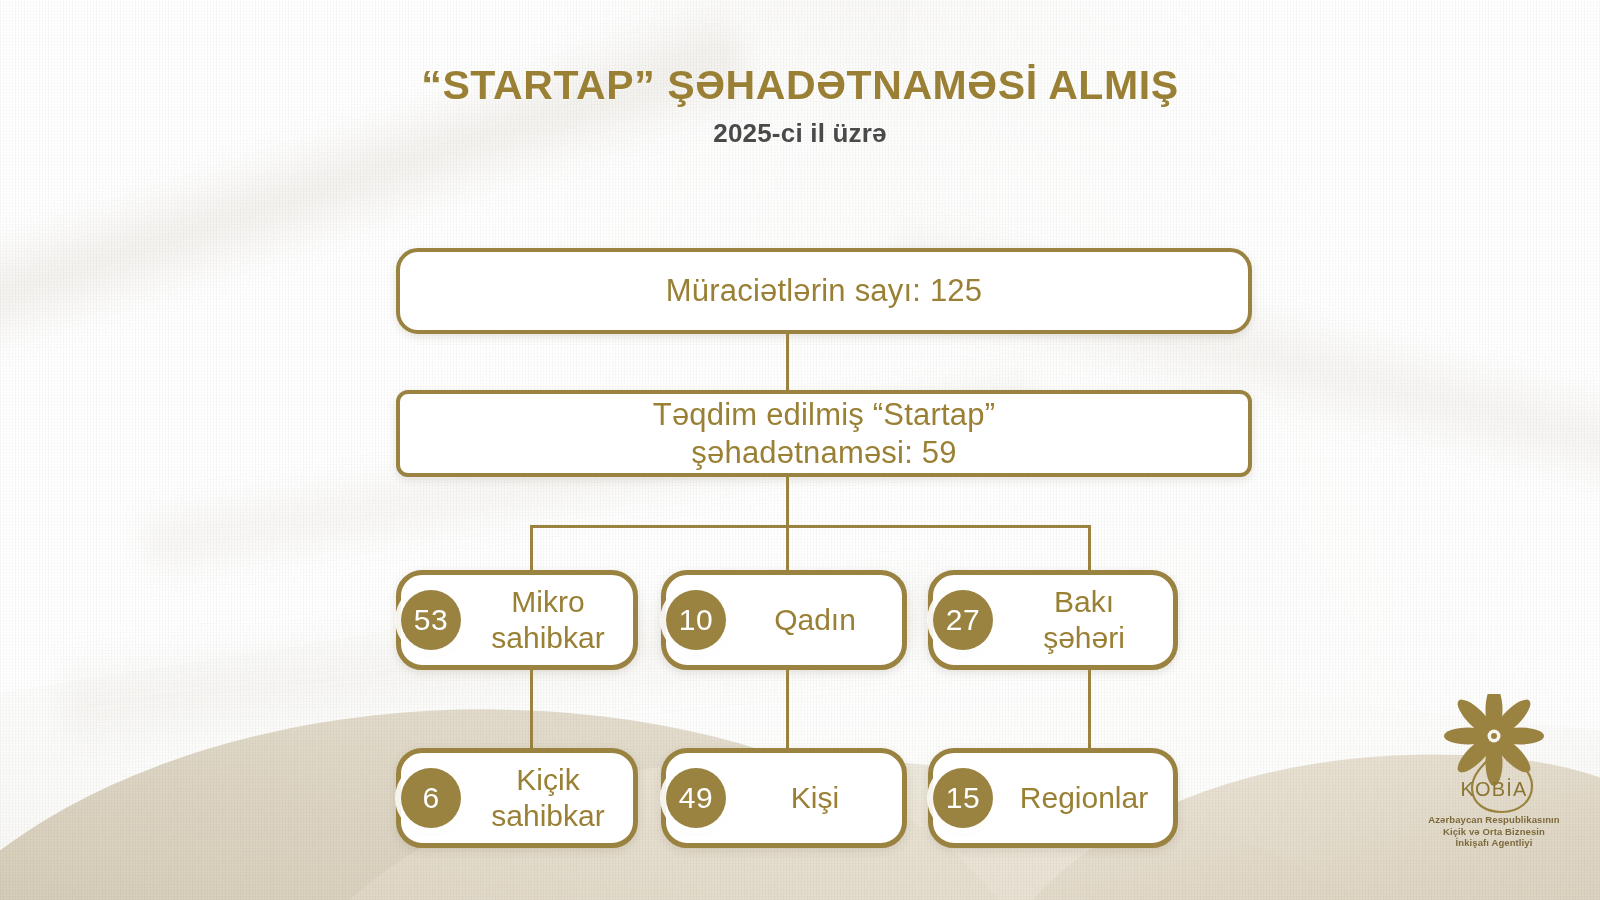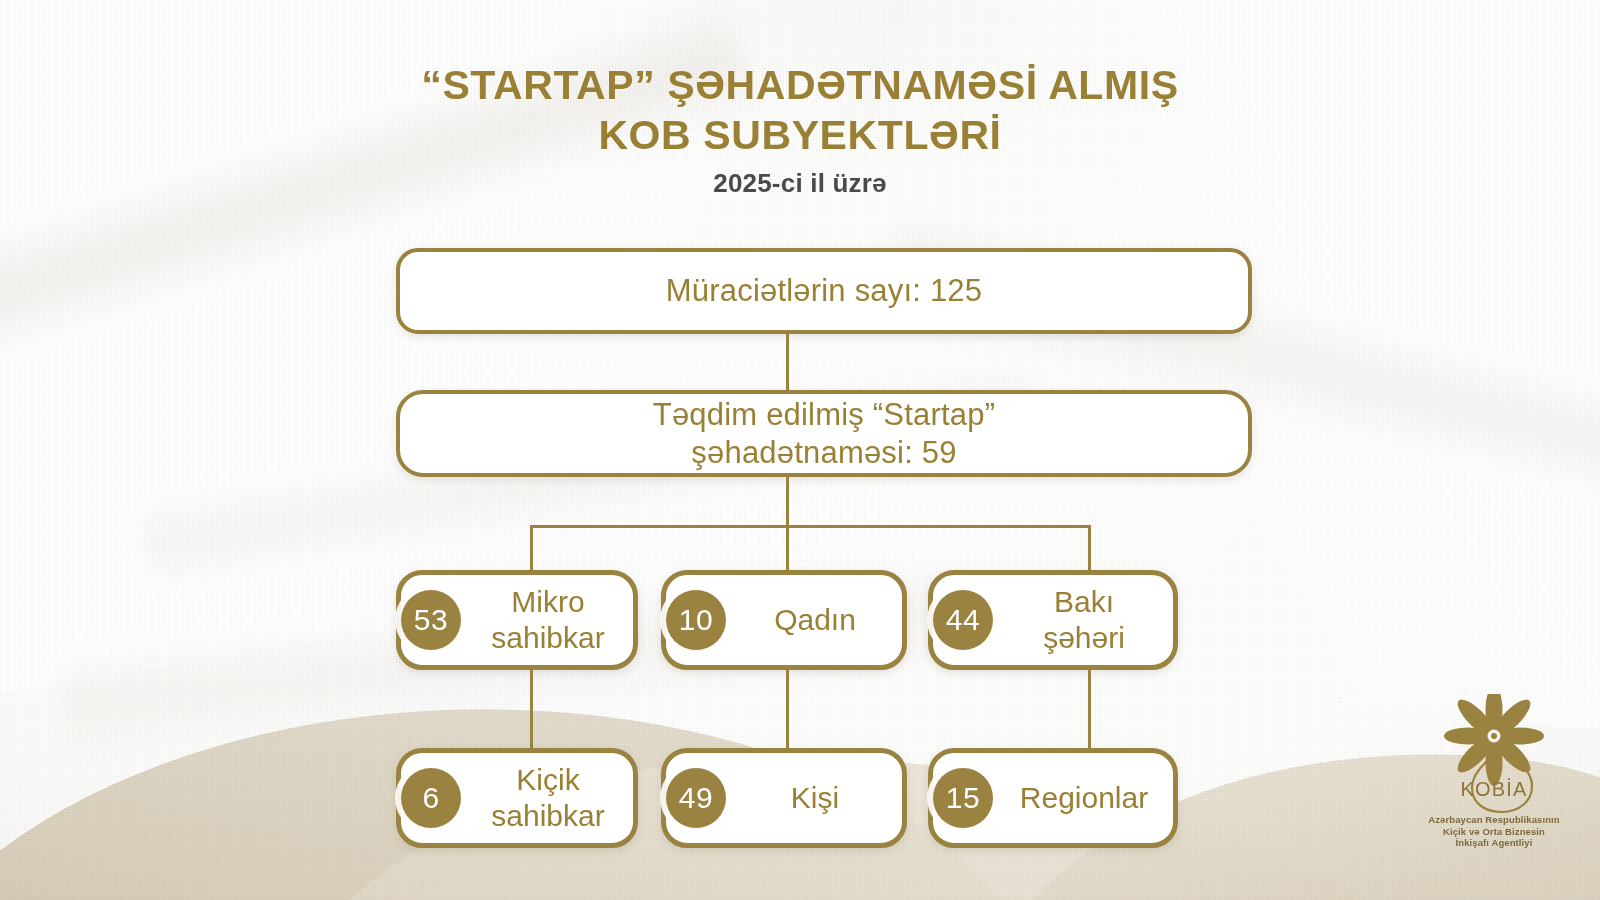--- a/index.html
+++ b/index.html
@@ -113,21 +113,21 @@
     display:flex;align-items:center;justify-content:center;
   }
   .card-text{
     color:#9a8035;font-size:31px;line-height:38px;text-align:center;
     font-weight:400;letter-spacing:.2px;white-space:pre-line;
   }
 
   .wide{left:396px;width:856px;}
 
   #box-applications{top:248px;height:86px;}
-  #box-certificates{top:390px;height:87px;border-radius:27px;}
+  #box-certificates{top:390px;height:87px;border-radius:12px;}
 
   
   .stat{
     justify-content:flex-start;border-radius:26px;border-width:5px;
     gap:16px;
   }
   .badge{
     width:60px;height:60px;flex:0 0 60px;border-radius:50%;
     background:#9a8340;color:#ffffff;
     display:flex;align-items:center;justify-content:center;
@@ -185,21 +185,20 @@
   <div class="w-b2"></div>
   <div class="w-b3"></div>
   <div class="weave"></div>
   <div class="vignette"></div>
 </div>
 
 <div id="content">
 
   <div class="title-wrap">
     <div class="title-line">“STARTAP” ŞƏHADƏTNAMƏSİ ALMIŞ</div>
-    <div class="title-line">KOB SUBYEKTLƏRİ</div>
     <div class="subtitle">2025-ci il üzrə</div>
   </div>
 
   <div class="card wide" id="box-applications">
     <div class="card-text">Müraciətlərin sayı: 125</div>
   </div>
 
   <div class="conn v" style="left:786px;top:334px;height:56px;"></div>
 
   <div class="card wide" id="box-certificates">
@@ -218,21 +217,21 @@
     <div class="stat-label">Mikro
 sahibkar</div>
   </div>
 
   <div class="card stat col-b row-mid">
     <div class="badge">10</div>
     <div class="stat-label one-line">Qadın</div>
   </div>
 
   <div class="card stat col-c row-mid">
-    <div class="badge">44</div>
+    <div class="badge">27</div>
     <div class="stat-label">Bakı
 şəhəri</div>
   </div>
 
   <div class="conn v" style="left:530px;top:670px;height:78px;"></div>
   <div class="conn v" style="left:786px;top:670px;height:78px;"></div>
   <div class="conn v" style="left:1088px;top:670px;height:78px;"></div>
 
   <div class="card stat col-a row-bot">
     <div class="badge">6</div>

